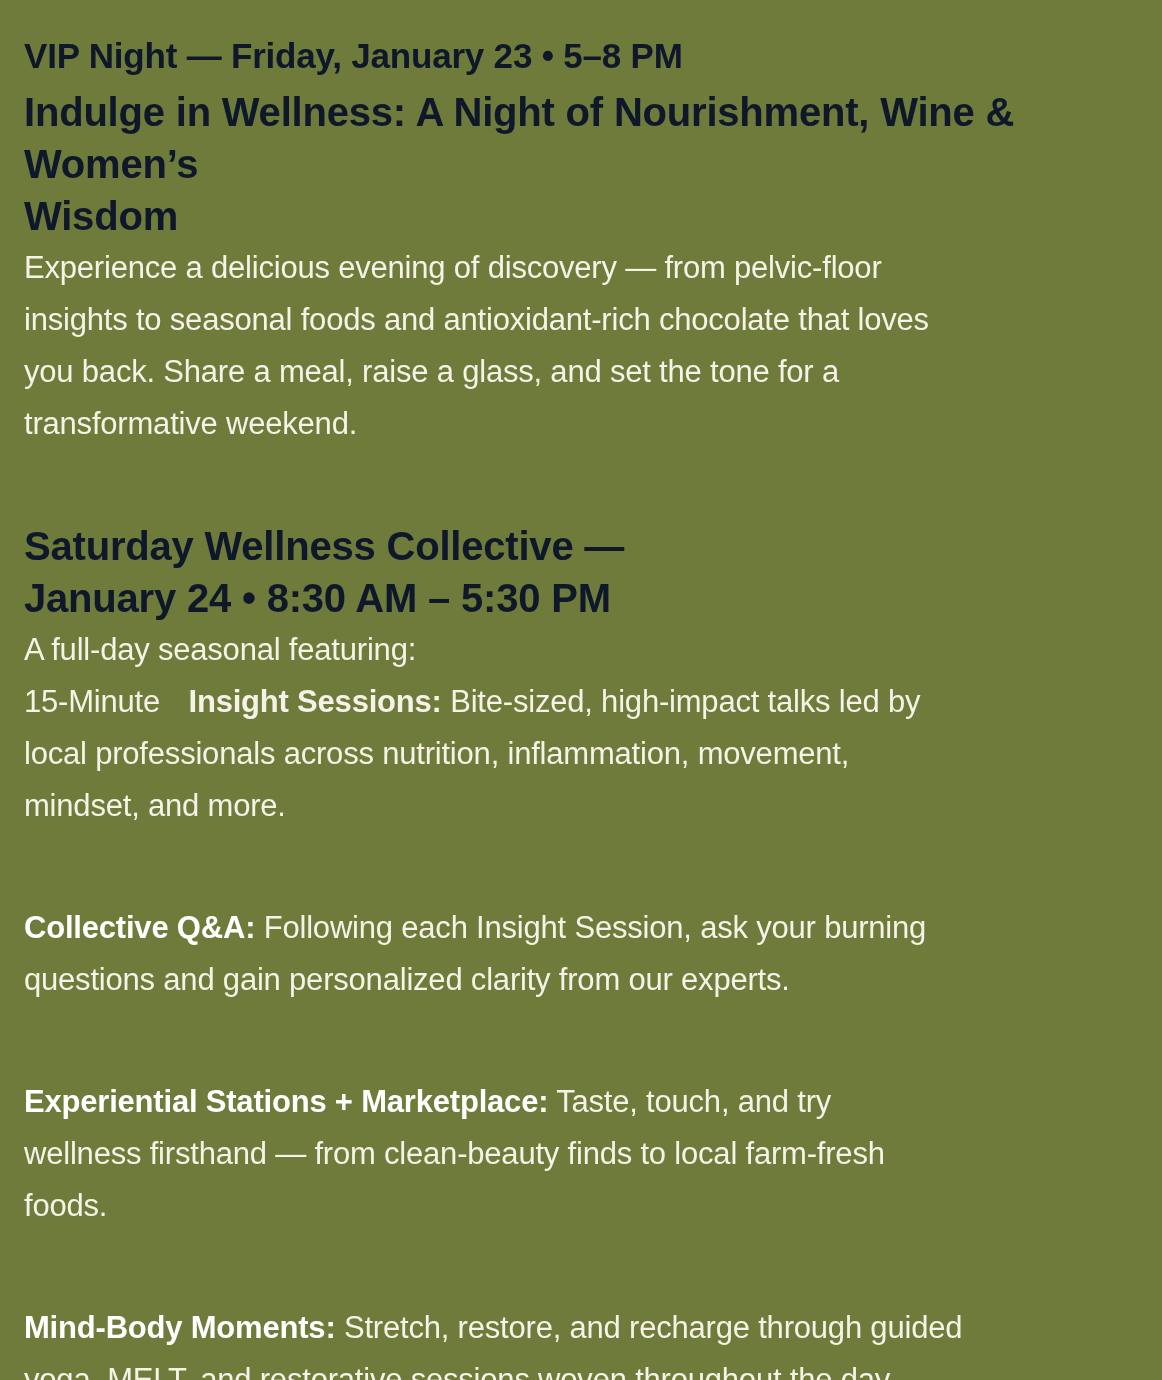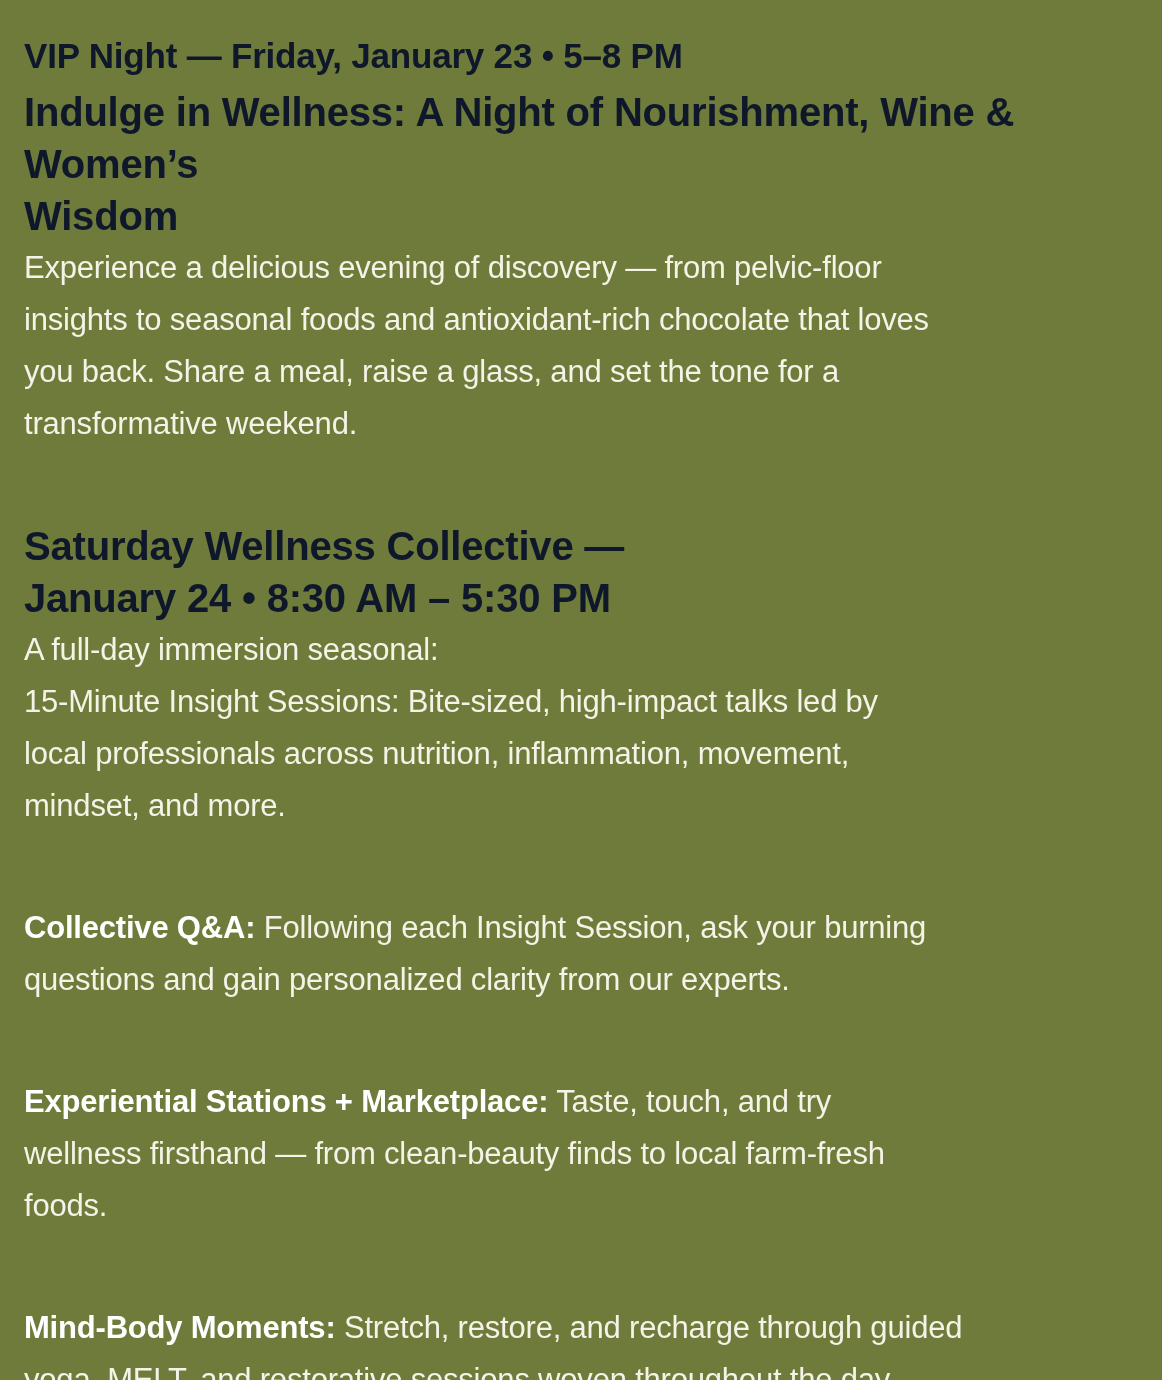--- a/index.html
+++ b/index.html
@@ -27,21 +27,22 @@
   }
   h2.subtitle {
     font-size: 40px;
     line-height: 52px;
   }
   .lead {
     color: #ffffff;
     font-weight: bold;
   }
   .bold-white {
-    font-weight: normal;
+    font-weight: bold;
+    margin-left: 20px;
   }
   section.spaced { margin-top: 70px; }
 </style>
 </head>
 <body>
 
 <main>
 
   <section>
     <h1 class="heading title">VIP Night — Friday, January 23 • 5–8 PM</h1>
@@ -49,21 +50,21 @@
 Wisdom</h2>
     <p>Experience a delicious evening of discovery — from pelvic-floor
 insights to seasonal foods and antioxidant-rich chocolate that loves
 you back. Share a meal, raise a glass, and set the tone for a
 transformative weekend.</p>
   </section>
 
   <section class="spaced">
     <h2 class="heading subtitle">Saturday Wellness Collective —
 January 24 • 8:30 AM – 5:30 PM</h2>
-    <p>A full-day immersion seasonal:</p>
+    <p>A full-day seasonal featuring:</p>
     <p><span>15-Minute</span> <span class="bold-white">Insight Sessions:</span> <span>Bite-sized, high-impact talks led by
 local professionals across nutrition, inflammation, movement,
 mindset, and more.</span></p>
   </section>
 
   <section class="spaced">
     <p><span class="lead">Collective Q&amp;A:</span> <span>Following each Insight Session, ask your burning
 questions and gain personalized clarity from our experts.</span></p>
   </section>
 

